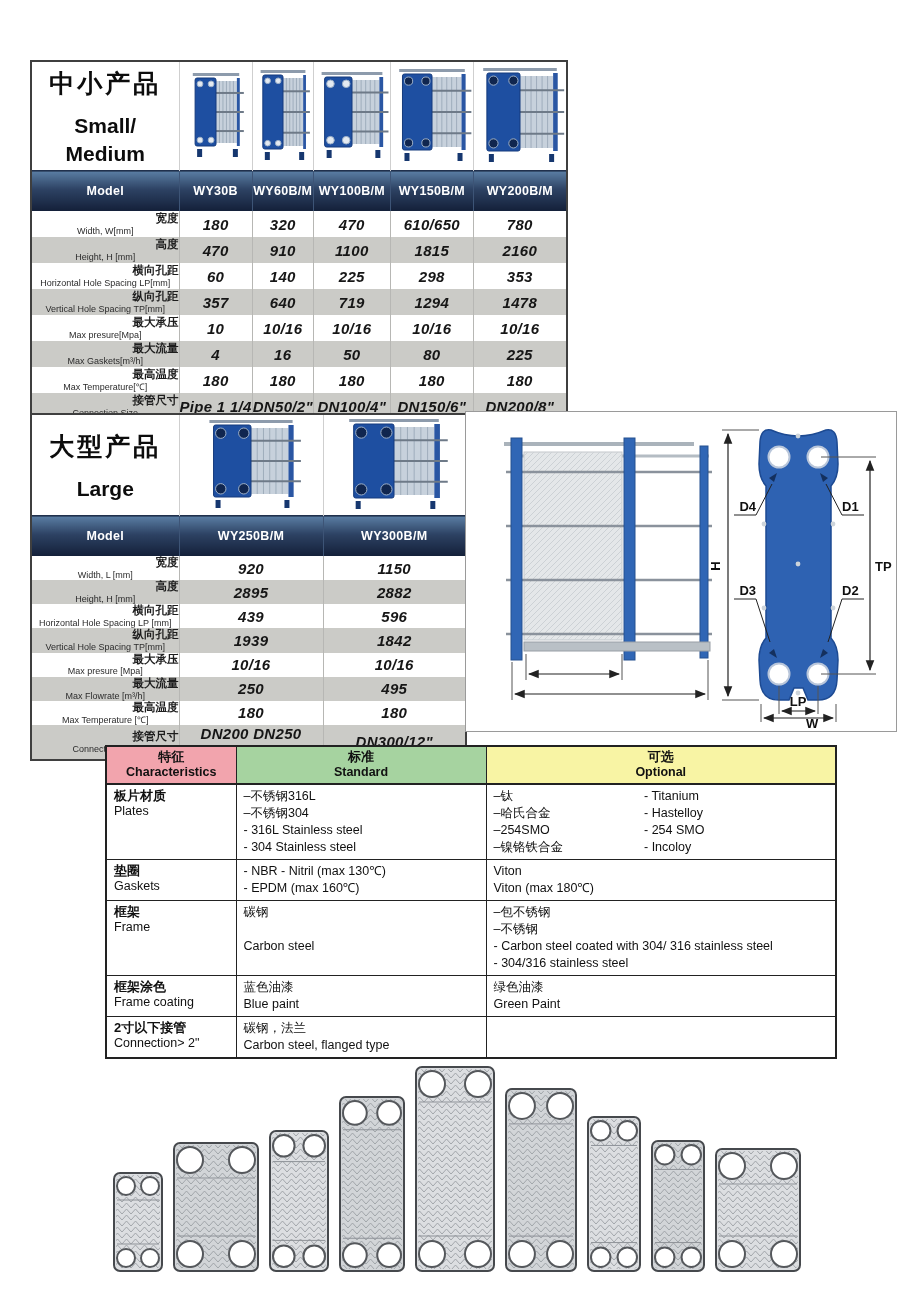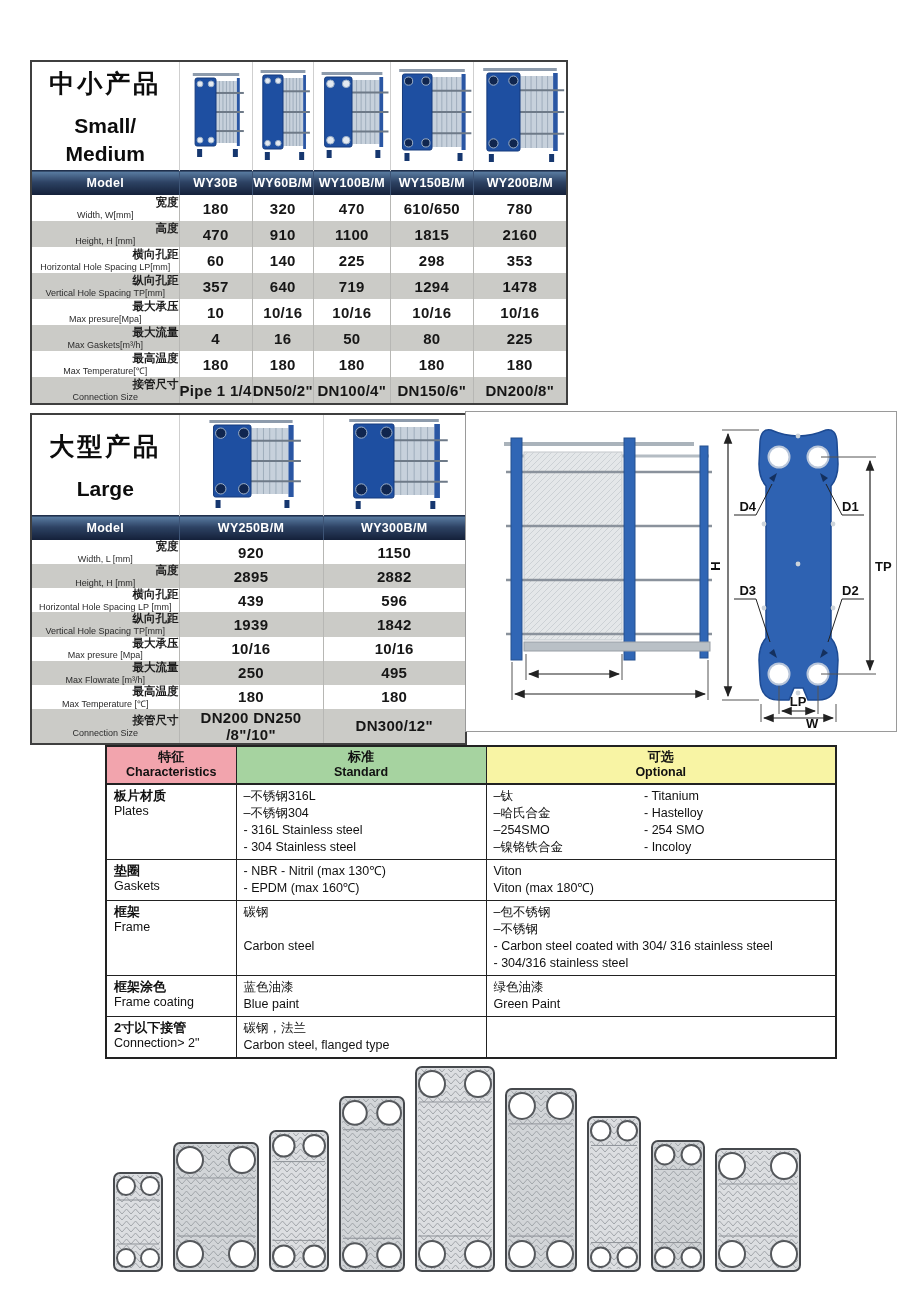--- a/index.html
+++ b/index.html
@@ -9,28 +9,28 @@
   
   #sec1{left:30px;top:60px;width:882px;}
   #sec2{left:30px;top:411px;width:882px;height:320px;}
   #sec2 .tblwrap{position:absolute;left:0;top:2px;}
   table.mtable{border-collapse:collapse;table-layout:fixed;background:#fff;border:2px solid #3f3f3f;}
   table.mtable td{border-left:1px solid #b7b7b4;padding:0;text-align:center;vertical-align:middle;overflow:hidden;}
   table.mtable td:first-child{border-left:none;}
   #t1 tr.img-row td{height:108px;}
   #t2 tr.img-row td{height:100px;}
   tr.img-row td{background:#fff;border-left:1px solid #cfcfcf;}
-  tr.model-row td{height:24px;background:linear-gradient(180deg,#5a7da3 0%,#2d4263 45%,#131f38 100%);
+  tr.model-row td{height:40px;background:linear-gradient(180deg,#5a7da3 0%,#2d4263 45%,#131f38 100%);
      color:#fff;font-weight:bold;font-size:12.5px;letter-spacing:.3px;border-left:1px solid #3d5476;border-top:1px solid #20304c;}
   #t1 tr.drow td{height:26px;}
   #t2 tr.drow td{height:24px;}
   tr.drow.gray td{background:#cbcbc7;}
   td.lbl .cn{font-size:11.5px;font-weight:bold;color:#1d1d1d;line-height:1.2;text-align:right;}
   td.lbl .en{font-size:9px;color:#2c2c2c;line-height:1.15;}
-  td.val{font-size:15px;font-weight:bold;color:#161616;letter-spacing:.3px;}
+  td.val{font-size:15px;font-weight:bold;color:#161616;letter-spacing:.3px;font-style:italic;}
   td.title-cell{vertical-align:middle;}
   .t-cn{font-size:25px;font-weight:bold;letter-spacing:3px;margin:2px 0 12px;color:#0c0c0c;}
   .t-en{font-size:21px;font-weight:bold;line-height:1.3;color:#0c0c0c;}
 
   
   #diagram-panel{position:absolute;left:435px;top:0;width:430px;height:319px;background:#fff;border:1px solid #9a9a9a;}
   .dlab{font-family:"Liberation Sans",sans-serif;font-size:13px;font-weight:bold;fill:#101010;}
 
   
   #sec3{left:105px;top:745px;width:730px;}

